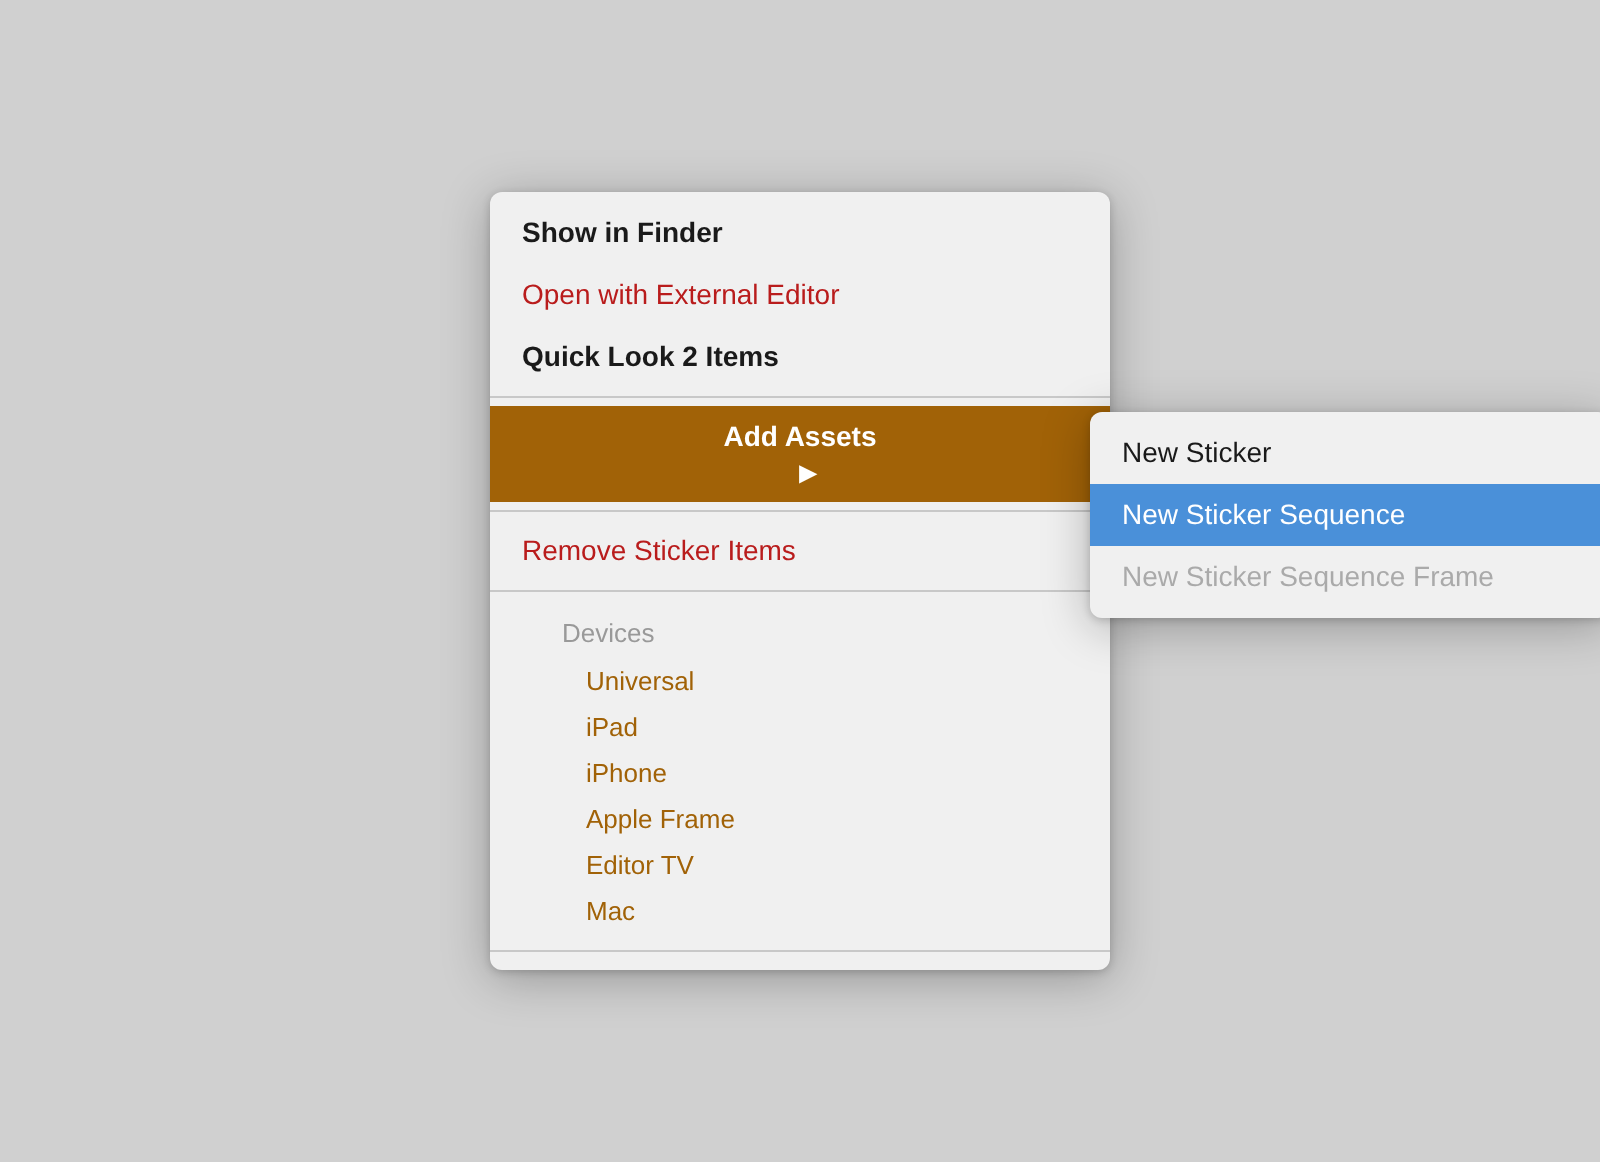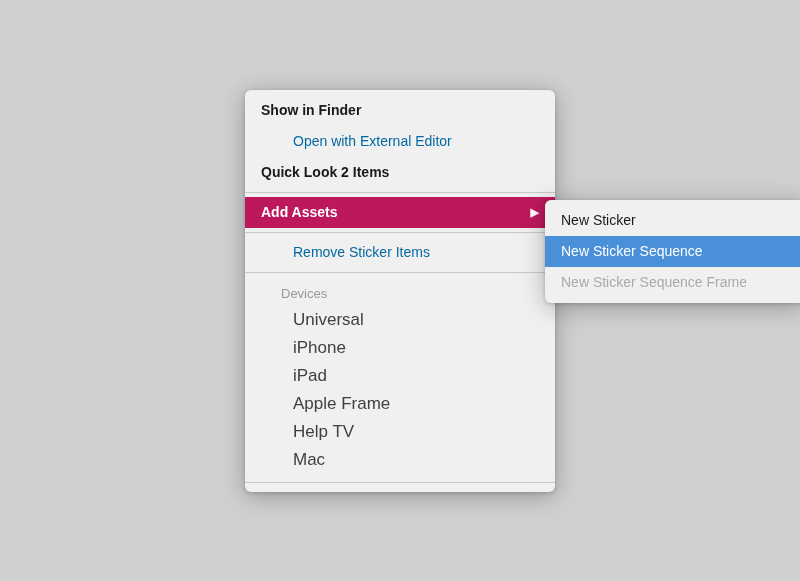--- a/index.html
+++ b/index.html
@@ -40,28 +40,28 @@
       color: #1a1a1a;
       cursor: default;
       display: flex;
       align-items: center;
       justify-content: space-between;
       white-space: nowrap;
       line-height: 1.5;
     }
 
     .menu-item.disabled {
-      color: #0369a1;
+      color: #b91c1c;
       pointer-events: none;
-      margin-left: 32px;
     }
 
     .menu-item.active {
-      background: #be185d;
+      background: #a16207;
       color: white;
+      flex-direction: column;
     }
 
     .menu-item.bold {
       font-weight: 600;
     }
 
     .menu-separator {
       height: 1px;
       background: #c8c8c8;
       margin: 4px 0;
@@ -112,22 +112,22 @@
       color: white;
     }
 
     .devices-group {
       padding: 4px 0;
       margin-left: 20px;
     }
 
     .devices-group .device-item {
       padding: 4px 28px;
-      font-size: 17px;
-      color: #404040;
+      font-size: 13px;
+      color: #a16207;
       cursor: default;
     }
   </style>
 </head>
 <body>
 
 <div class="context-menu-wrapper">
   <div class="context-menu">
 
     <div class="menu-item bold">
@@ -158,30 +158,30 @@
     <div class="menu-separator"></div>
 
     <div class="devices-group">
       <div class="menu-section-header">
         <span>Devices</span>
       </div>
       <div class="device-item">
         <span>Universal</span>
       </div>
       <div class="device-item">
+        <span>iPad</span>
+      </div>
+      <div class="device-item">
         <span>iPhone</span>
       </div>
       <div class="device-item">
-        <span>iPad</span>
-      </div>
-      <div class="device-item">
         <span>Apple Frame</span>
       </div>
       <div class="device-item">
-        <span>Help TV</span>
+        <span>Editor TV</span>
       </div>
       <div class="device-item">
         <span>Mac</span>
       </div>
     </div>
 
     <div class="menu-separator"></div>
 
 
   </div>

